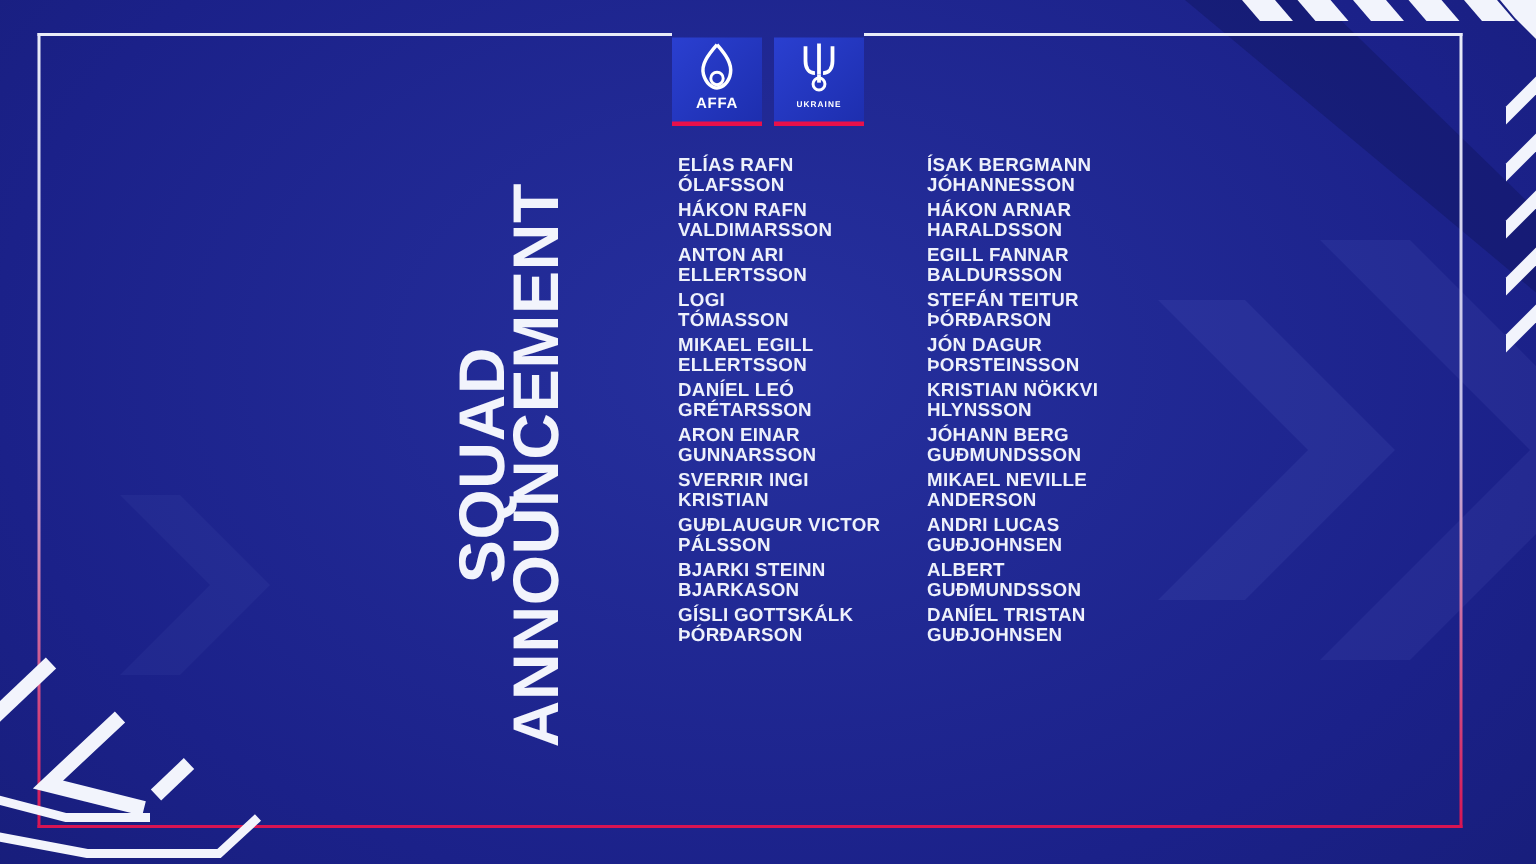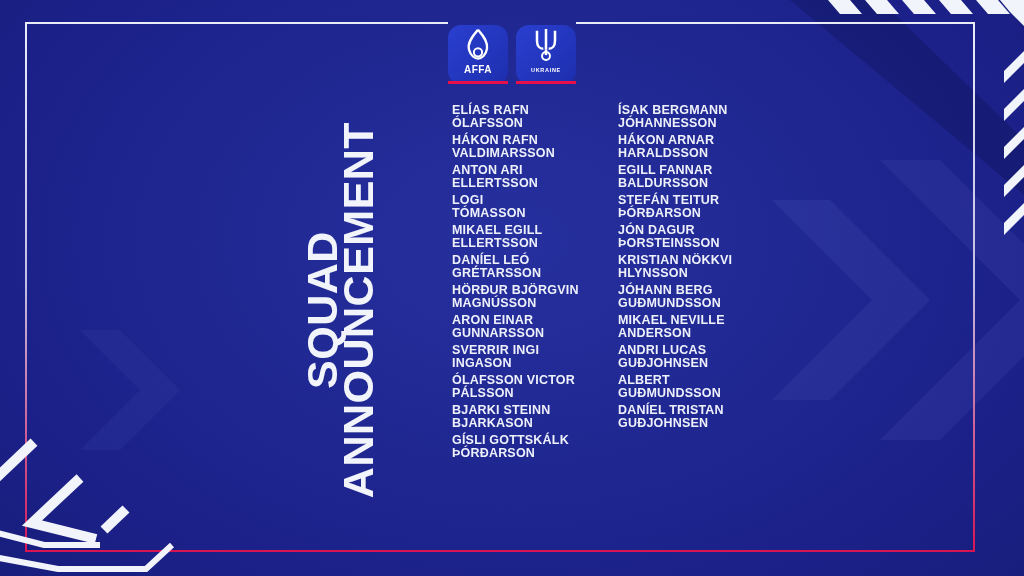--- a/index.html
+++ b/index.html
@@ -21,21 +21,21 @@
   .frame-bottom{left:25px;top:550px;width:950px;height:2px;background:#d81452;}
   
   .deco-bg{position:absolute;left:0;top:0;}
   .deco-tr{position:absolute;right:0;top:0;}
   .deco-bl{position:absolute;left:0;bottom:0;}
   
   .logos{position:absolute;left:448px;top:25px;display:flex;gap:8px;}
   .tile{position:relative;width:60px;height:59px;
     background:linear-gradient(135deg,#2a3fd0 0%,#1d2eae 100%);
     display:flex;flex-direction:column;align-items:center;justify-content:flex-start;
-    padding-top:3px;box-sizing:border-box;border-radius:13px;}
+    padding-top:3px;box-sizing:border-box;}
   .tile-bar{position:absolute;left:0;bottom:0;width:100%;height:3px;background:#e8104a;}
   .tile-label{color:#fff;font-weight:bold;line-height:1;margin-top:1px;}
   .tile-label.affa{font-size:10px;letter-spacing:0.5px;}
   .tile-label.ukr{font-size:5.5px;letter-spacing:0.7px;margin-top:2px;}
   
   .vtitle{
     position:absolute;left:140px;top:274px;width:400px;height:72px;
     transform:rotate(-90deg);transform-origin:center;
     text-align:center;color:#f2f4fc;font-weight:bold;
     font-size:43px;line-height:36px;letter-spacing:0.5px;white-space:nowrap;
@@ -145,33 +145,29 @@
       </div>
       <div class="player">
         <div>MIKAEL EGILL</div>
         <div>ELLERTSSON</div>
       </div>
       <div class="player">
         <div>DANÍEL LEÓ</div>
         <div>GRÉTARSSON</div>
       </div>
       <div class="player">
-        <div>HÖRÐUR BJÖRGVIN</div>
-        <div>MAGNÚSSON</div>
-      </div>
-      <div class="player">
         <div>ARON EINAR</div>
         <div>GUNNARSSON</div>
       </div>
       <div class="player">
         <div>SVERRIR INGI</div>
-        <div>INGASON</div>
-      </div>
-      <div class="player">
-        <div>ÓLAFSSON VICTOR</div>
+        <div>KRISTIAN</div>
+      </div>
+      <div class="player">
+        <div>GUÐLAUGUR VICTOR</div>
         <div>PÁLSSON</div>
       </div>
       <div class="player">
         <div>BJARKI STEINN</div>
         <div>BJARKASON</div>
       </div>
       <div class="player">
         <div>GÍSLI GOTTSKÁLK</div>
         <div>ÞÓRÐARSON</div>
       </div>

